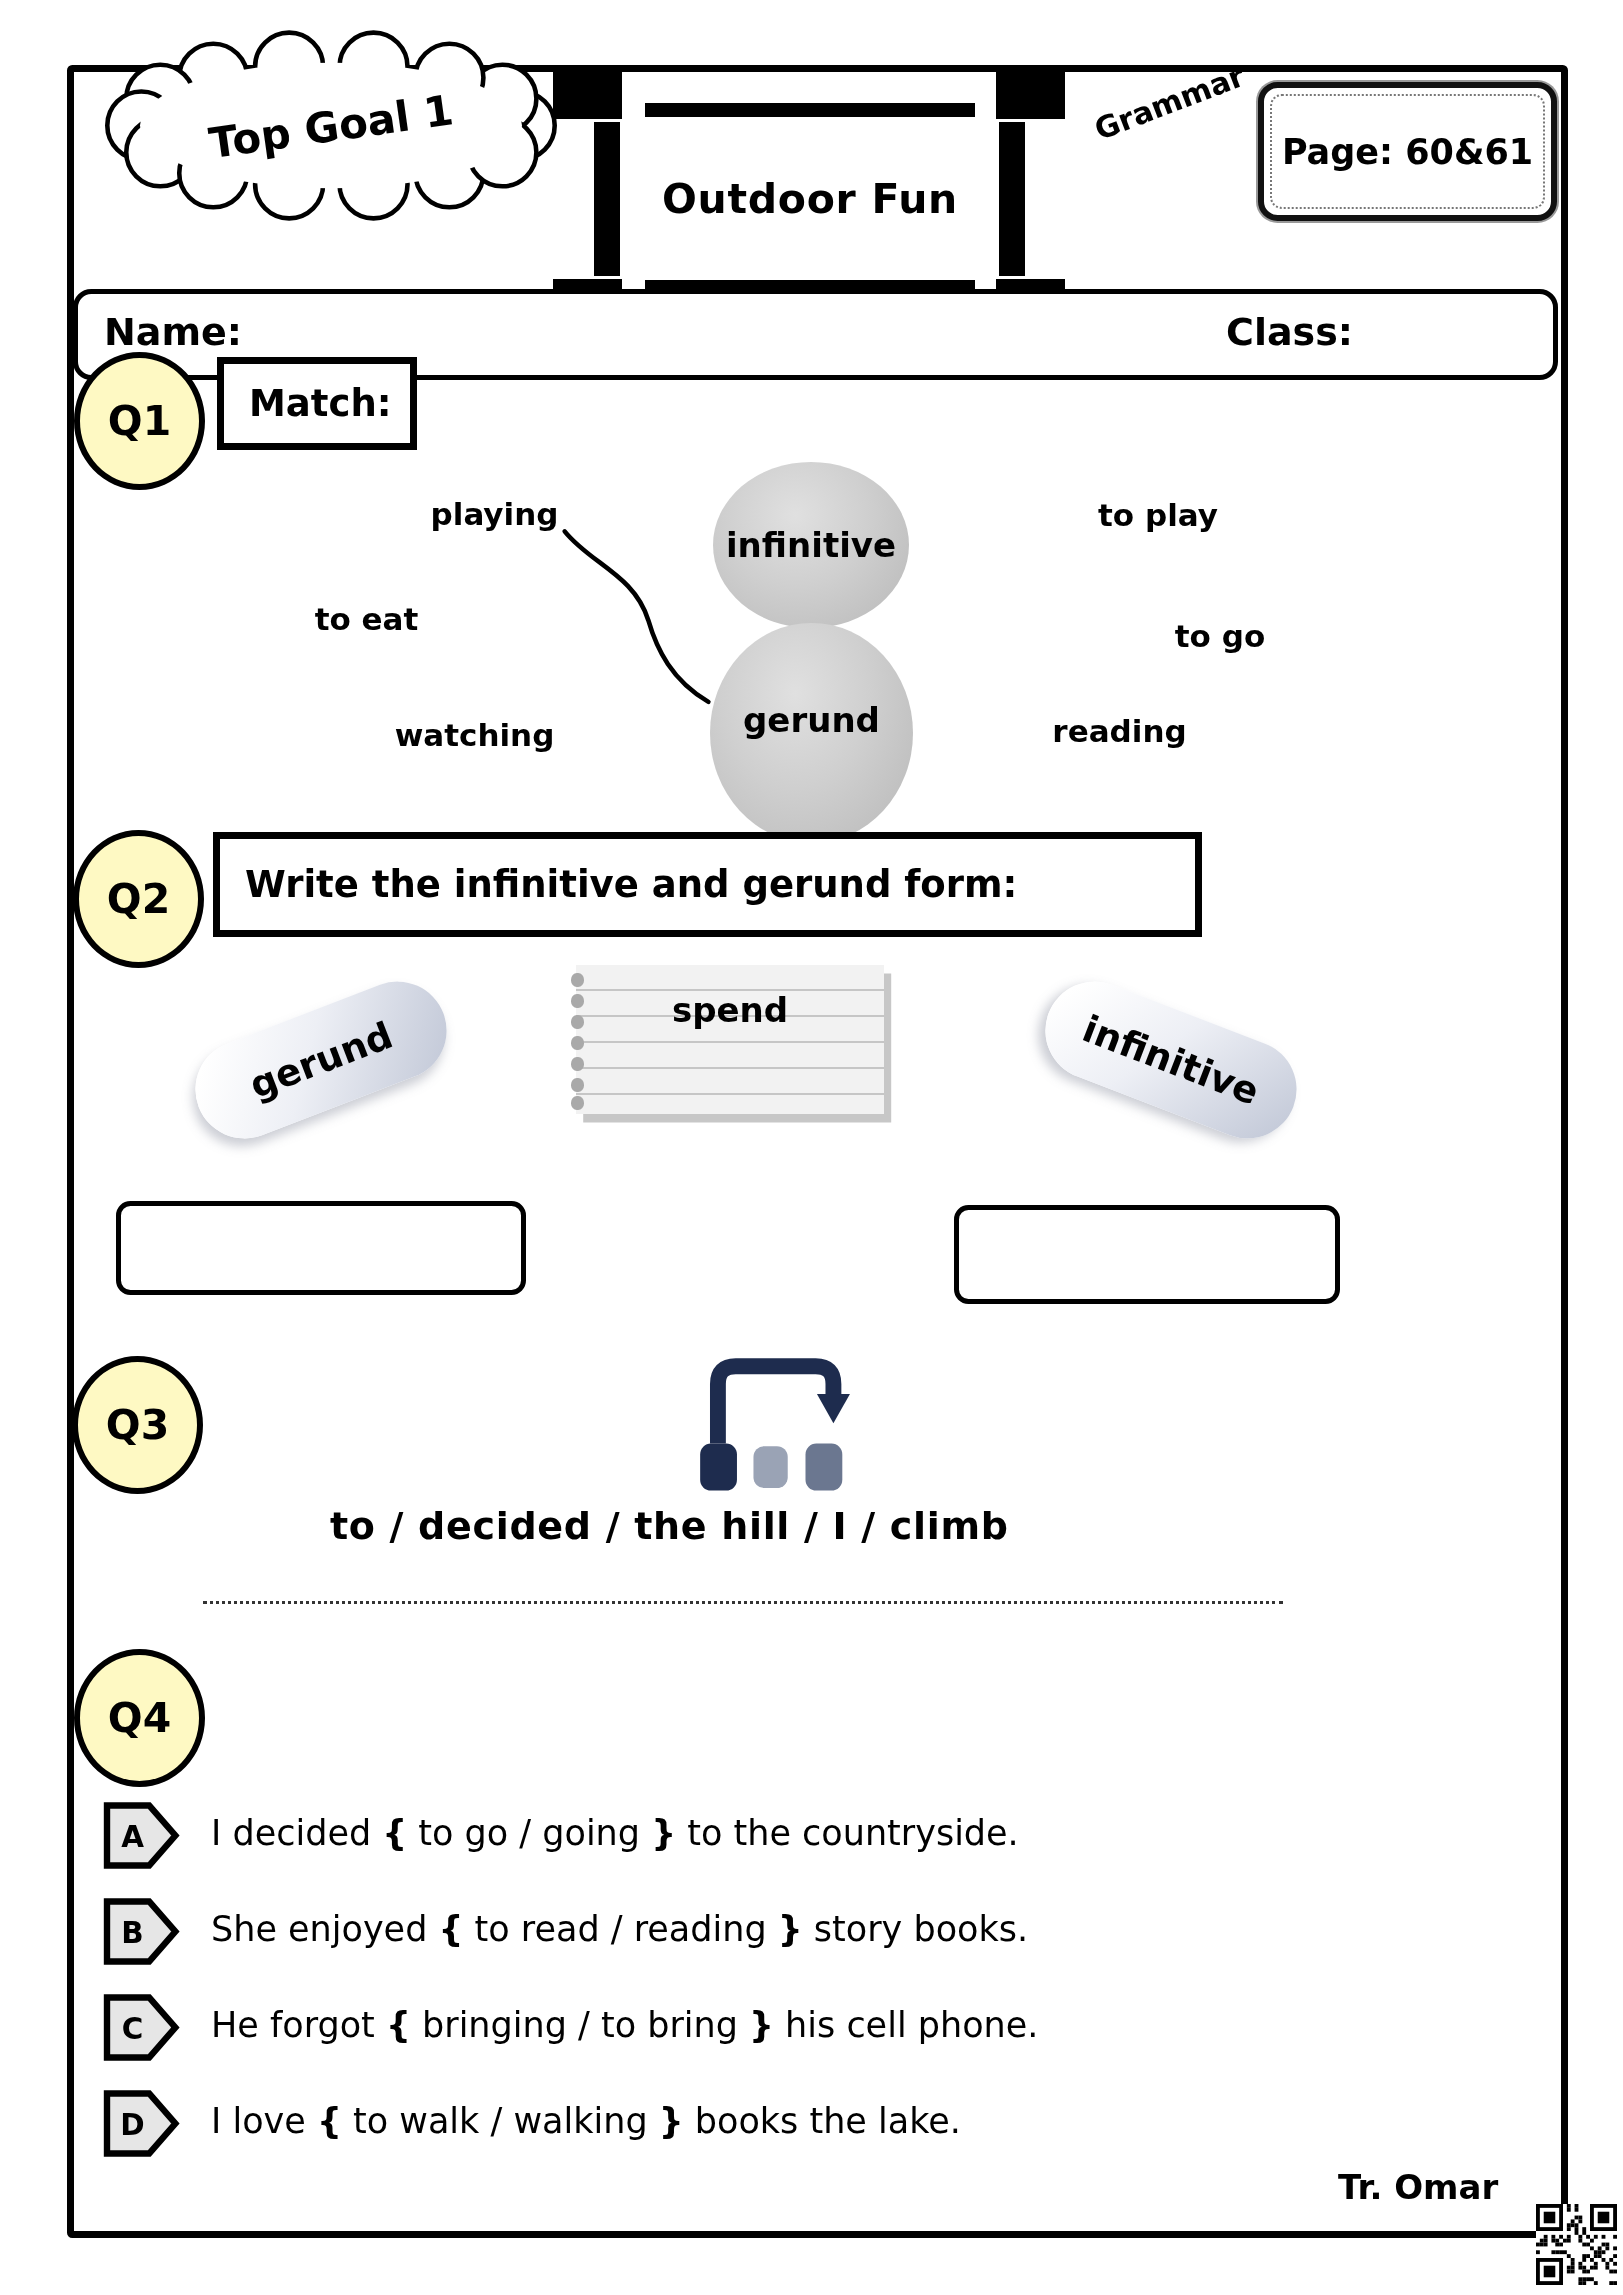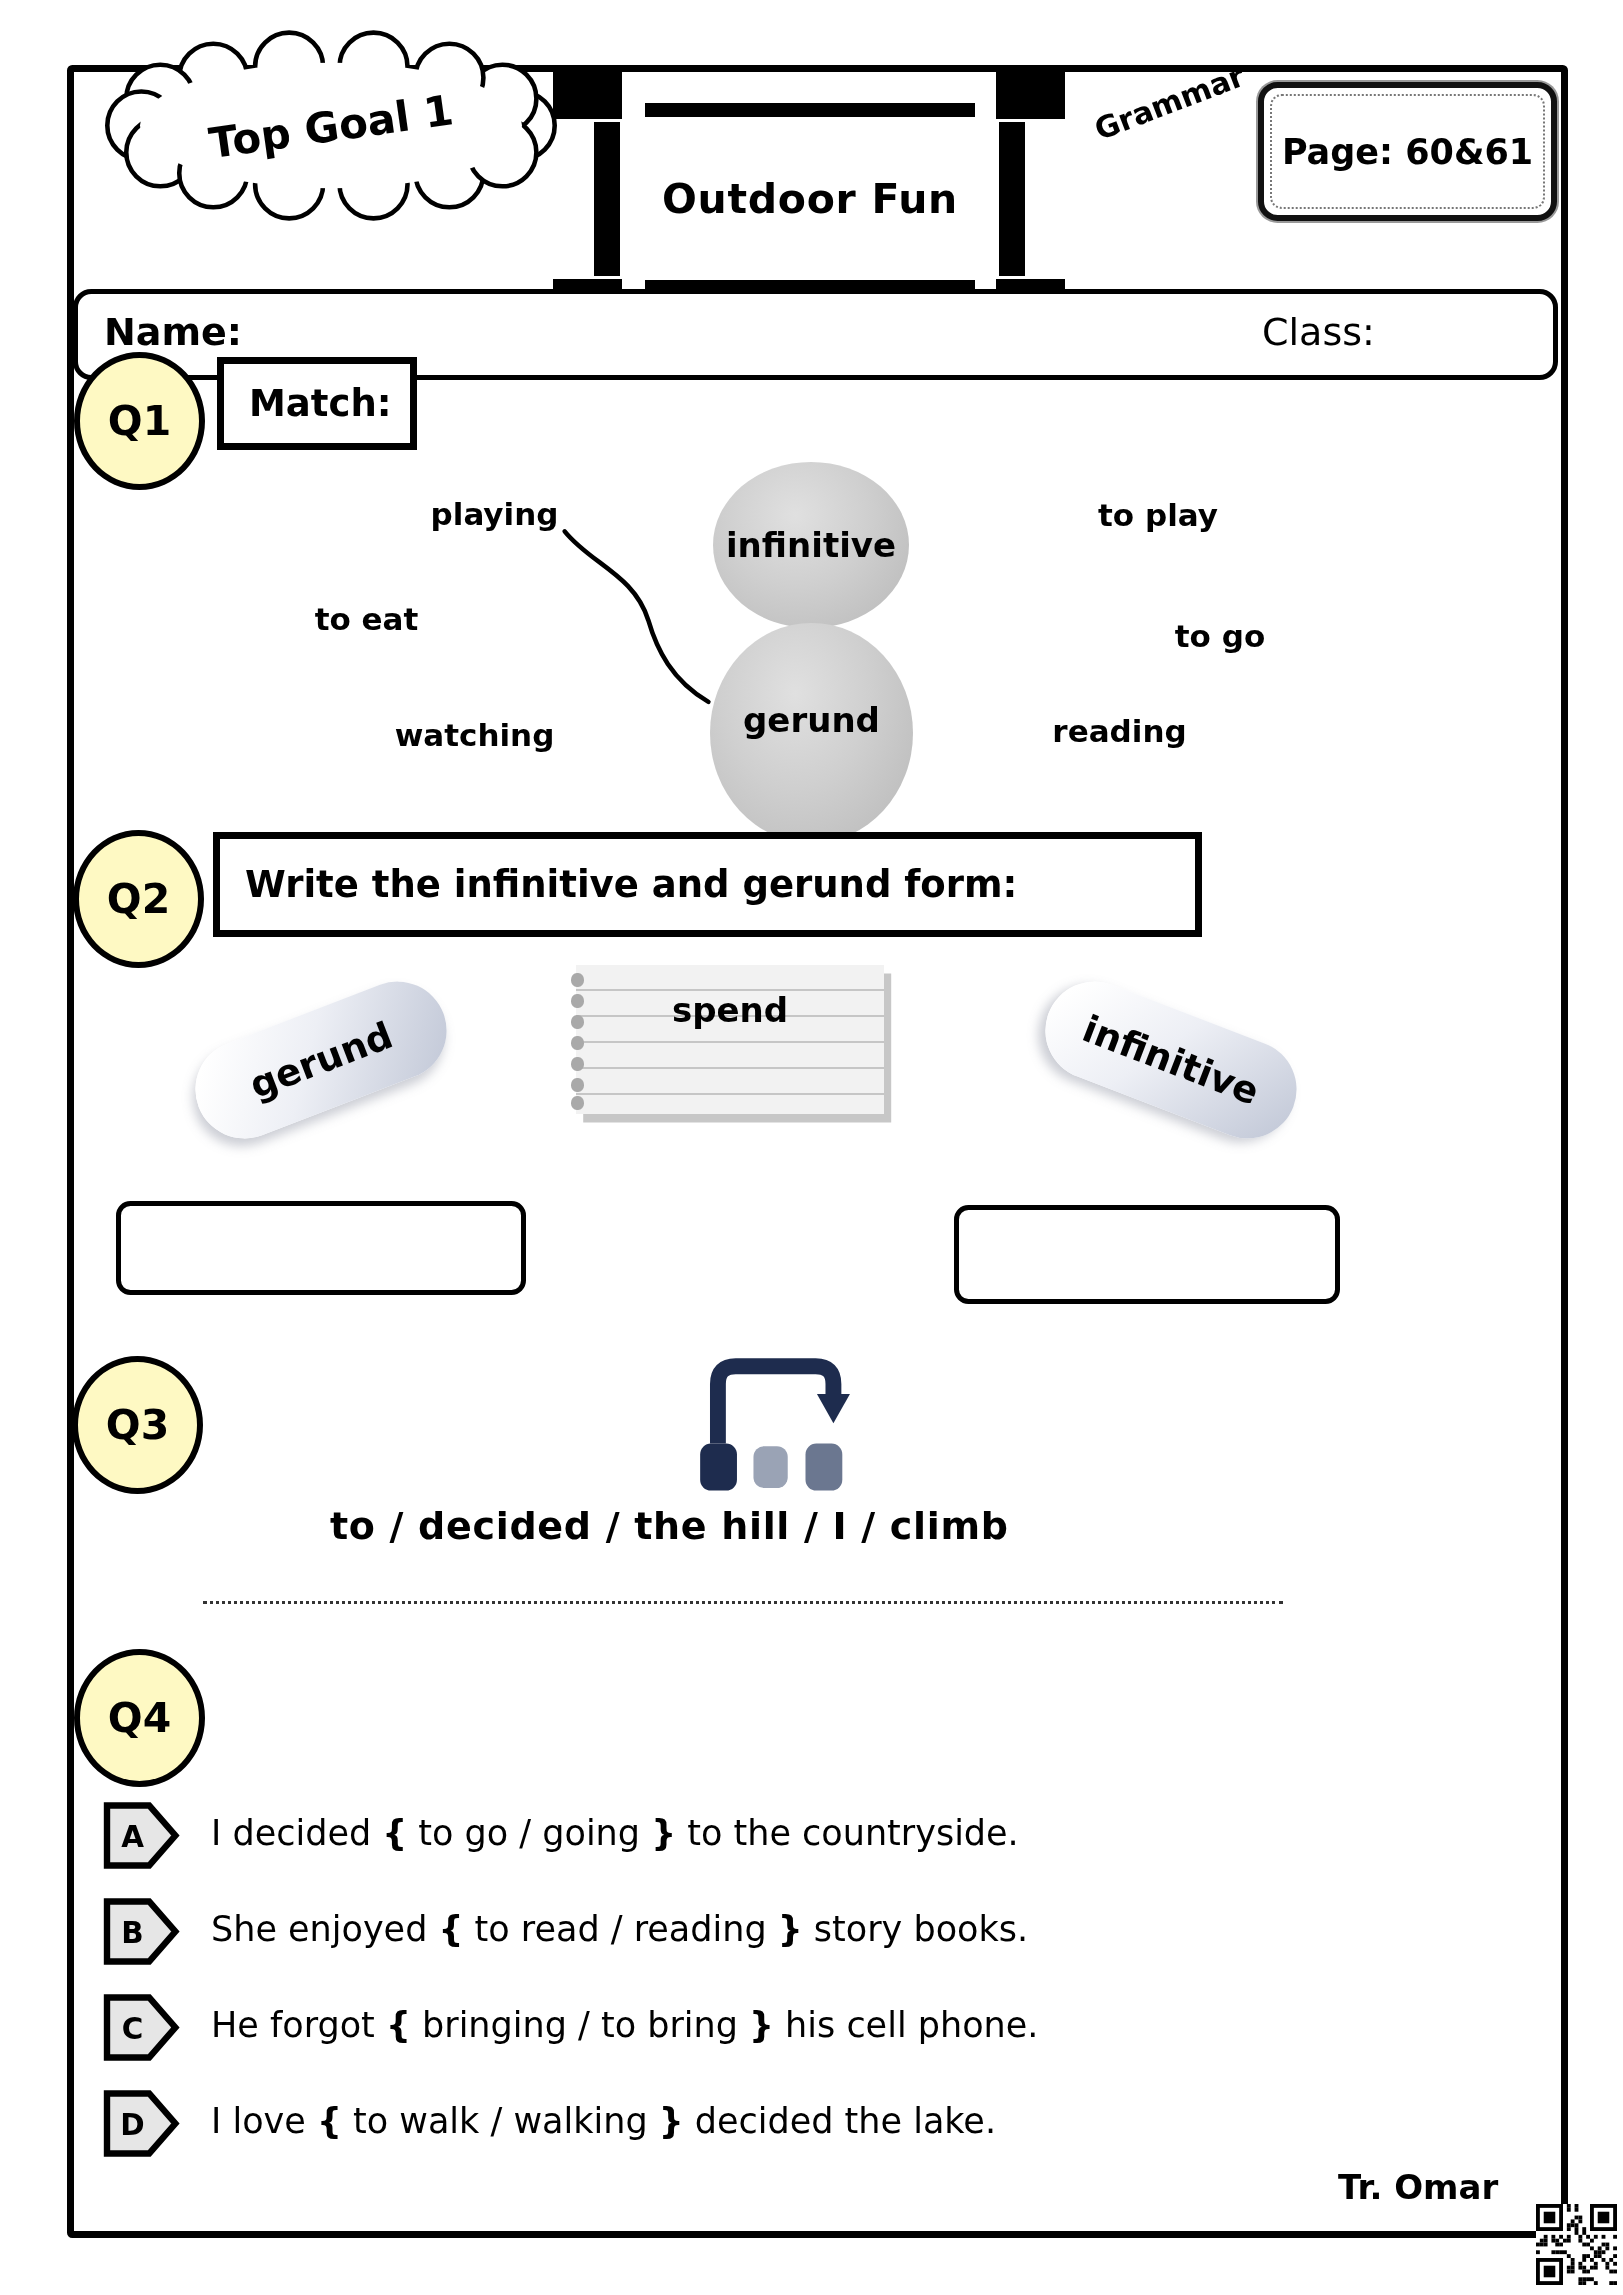--- a/index.html
+++ b/index.html
@@ -20,21 +20,21 @@
   .grammar{left:1078px;top:85px;width:183px;text-align:center;font-size:30px;font-weight:bold;
            transform:rotate(-21deg);}
   .page-badge{left:1258px;top:82px;width:287px;height:127px;background:#fff;border:6.5px solid #111;
               border-radius:19.6px;box-shadow:0 0 0 2px #999;}
   .page-badge-inner{position:absolute;inset:5.9px;border:2px dotted #777;border-radius:11.8px;
                     display:flex;align-items:center;justify-content:center;font-size:35px;font-weight:bold;}
 
   
   .name-bar{left:73px;top:251px;width:1475px;height:81px;border:5.9px solid #000;border-radius:18.3px;background:#fff;margin-top:38px;}
   .name-label{position:absolute;left:26px;top:15.7px;font-size:38px;font-weight:600;}
-  .class-label{position:absolute;left:1184px;top:15.7px;font-size:38px;font-weight:400;text-align:right;}
+  .class-label{position:absolute;left:1148px;top:15.7px;font-size:38px;font-weight:700;text-align:right;}
   .fill-area{position:absolute;top:0;height:100%;}
 
   
   .qcircle{width:119px;height:126px;border-radius:50%;background:#fef9c3;border:6.5px solid #000;
            display:flex;align-items:center;justify-content:center;font-size:41px;font-weight:bold;z-index:3;}
   .qbox{border:7.2px solid #000;background:#fff;display:flex;align-items:center;font-size:37px;font-weight:600;
         padding-left:25px;box-sizing:border-box;z-index:2;}
 
   
   .match-word{font-size:31px;font-weight:600;text-align:center;}
@@ -211,21 +211,21 @@
   <svg class="abs optbadge" style="left:103px;top:1993px;" viewBox="0 0 120 108">
     <polygon points="6,7 72,7 113,54 72,101 6,101" fill="#e6e6e6" stroke="#000" stroke-width="10"></polygon>
     <text x="46" y="72" text-anchor="middle" font-size="46" font-weight="bold">C</text>
   </svg>
   <div class="abs opttext" style="left:211px;top:2005px;"><span>He forgot </span><span class="choice">{</span><span class="choice-inner"> </span><span>bringing / to bring</span><span class="choice-inner"> </span><span class="choice">}</span><span> his cell phone.</span></div>
 
   <svg class="abs optbadge" style="left:103px;top:2089px;" viewBox="0 0 120 108">
     <polygon points="6,7 72,7 113,54 72,101 6,101" fill="#e6e6e6" stroke="#000" stroke-width="10"></polygon>
     <text x="46" y="72" text-anchor="middle" font-size="46" font-weight="bold">D</text>
   </svg>
-  <div class="abs opttext" style="left:211px;top:2101px;"><span>I love </span><span class="choice">{</span><span class="choice-inner"> </span><span>to walk / walking</span><span class="choice-inner"> </span><span class="choice">}</span><span> decided the lake.</span></div>
+  <div class="abs opttext" style="left:211px;top:2101px;"><span>I love </span><span class="choice">{</span><span class="choice-inner"> </span><span>to walk / walking</span><span class="choice-inner"> </span><span class="choice">}</span><span> books the lake.</span></div>
 
   <div class="abs teacher" style="left:1338px;top:2167px;">Tr. Omar</div>
   <svg id="qr" class="abs qr" viewBox="0 0 21 21">
       <rect x="0" y="0" width="7" height="1" fill="#000"></rect>
       <rect x="0" y="6" width="7" height="1" fill="#000"></rect>
       <rect x="0" y="0" width="1" height="7" fill="#000"></rect>
       <rect x="6" y="0" width="1" height="7" fill="#000"></rect>
       <rect x="2" y="2" width="3" height="3" fill="#000"></rect>
       <rect x="14" y="0" width="7" height="1" fill="#000"></rect>
       <rect x="14" y="6" width="7" height="1" fill="#000"></rect>

